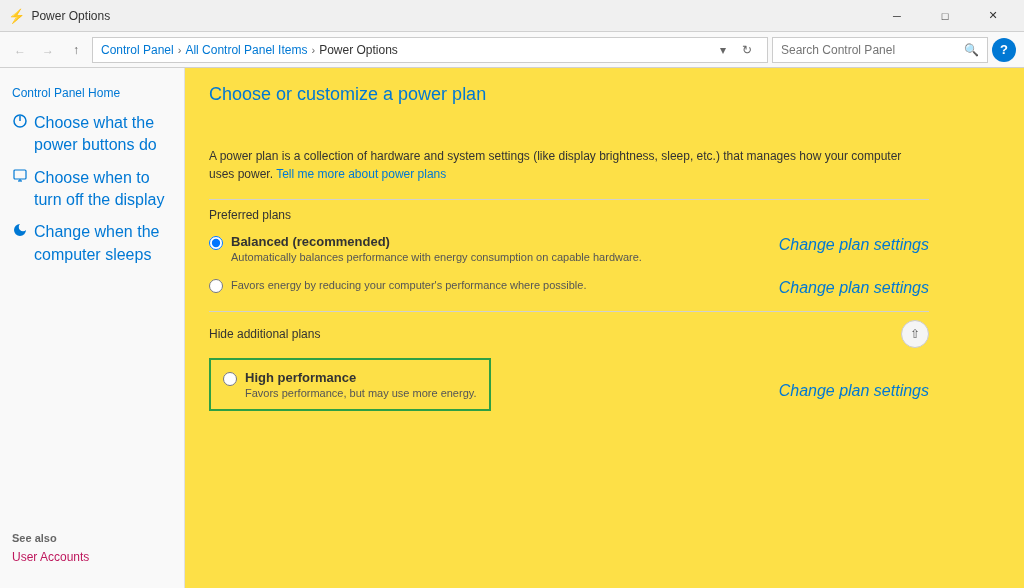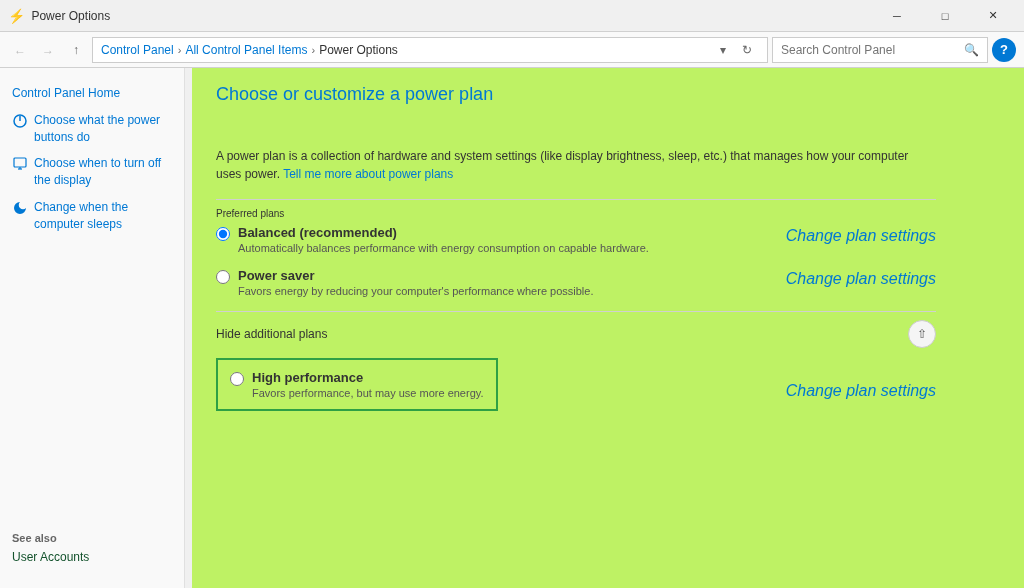--- a/index.html
+++ b/index.html
@@ -134,21 +134,20 @@
       display: flex;
       align-items: center;
       justify-content: center;
     }
 
     
     .main-area {
       display: flex;
       flex: 1;
       overflow: hidden;
-      gap: 7px;
     }
 
     
     .sidebar {
       width: 185px;
       background: #f9f9f9;
       border-right: 1px solid #e0e0e0;
       padding: 12px 0;
       display: flex;
       flex-direction: column;
@@ -163,21 +162,21 @@
       font-size: 12px;
       color: #0078d4;
       cursor: pointer;
       line-height: 1.4;
     }
     .sidebar-item-with-icon {
       display: flex;
       align-items: flex-start;
       gap: 6px;
       padding: 5px 12px;
-      font-size: 12px;
+      font-size: 16px;
       color: #0078d4;
       cursor: pointer;
       line-height: 1.4;
     }
     .sidebar-icon {
       width: 16px;
       height: 16px;
       flex-shrink: 0;
       margin-top: 1px;
     }
@@ -185,29 +184,29 @@
       padding: 12px;
     }
     .see-also {
       font-size: 11px;
       color: #666;
       margin-bottom: 6px;
       font-weight: 600;
     }
     .sidebar-bottom-link {
       font-size: 12px;
-      color: #14532d;
+      color: #be185d;
       cursor: pointer;
     }
 
     
     .content {
       flex: 1;
       padding: 16px 24px;
-      background: #bef264;
+      background: #fde047;
       overflow-y: auto;
     }
 
     .page-title {
       font-size: 18px;
       color: #0078d4;
       font-weight: 300;
       margin-bottom: 10px;
     }
 
@@ -225,23 +224,23 @@
     }
 
     .section-divider {
       border: none;
       border-top: 1px solid #d0d0d0;
       margin: 8px 0;
       max-width: 720px;
     }
 
     .section-label {
-      font-size: 10px;
-      color: #333;
-      margin-bottom: 6px;
+      font-size: 12px;
+      color: #333;
+      margin-bottom: 12px;
       margin-top: 4px;
     }
 
     .plan-item {
       display: flex;
       align-items: flex-start;
       justify-content: space-between;
       margin-bottom: 14px;
       max-width: 720px;
     }
@@ -420,21 +419,20 @@
           <div class="plan-desc">Automatically balances performance with energy consumption on capable hardware.</div>
         </div>
       </div>
       <a class="change-plan-link">Change plan settings</a>
     </div>
 
     <div class="plan-item">
       <div class="plan-left">
         <input type="radio" class="plan-radio" name="power-plan" style="">
         <div class="plan-info">
-          <div class="plan-name">Power saver</div>
           <div class="plan-desc">Favors energy by reducing your computer's performance where possible.</div>
         </div>
       </div>
       <a class="change-plan-link">Change plan settings</a>
     </div>
 
     <hr class="section-divider">
 
     <div class="hide-section">
       <span class="hide-label">Hide additional plans</span>

